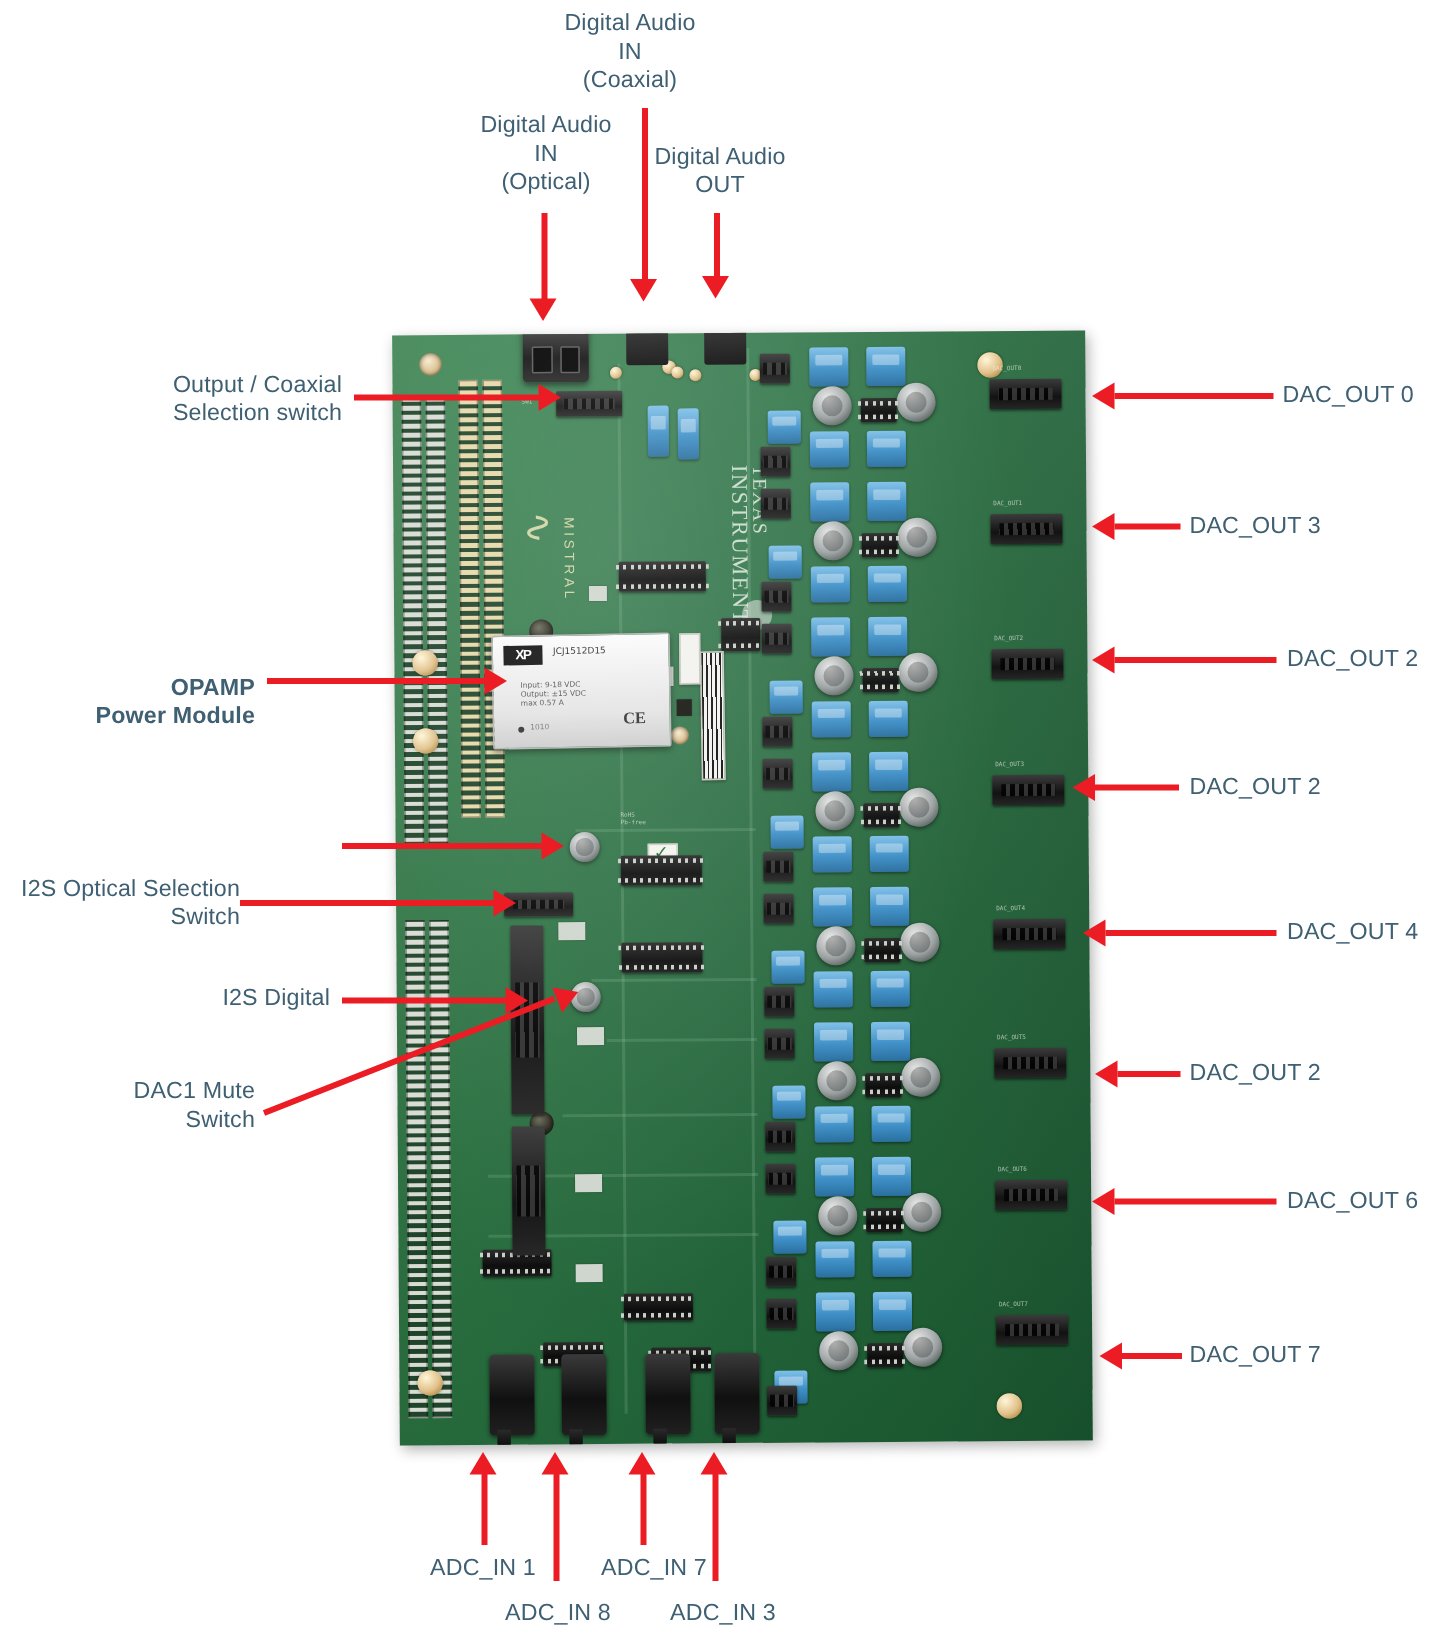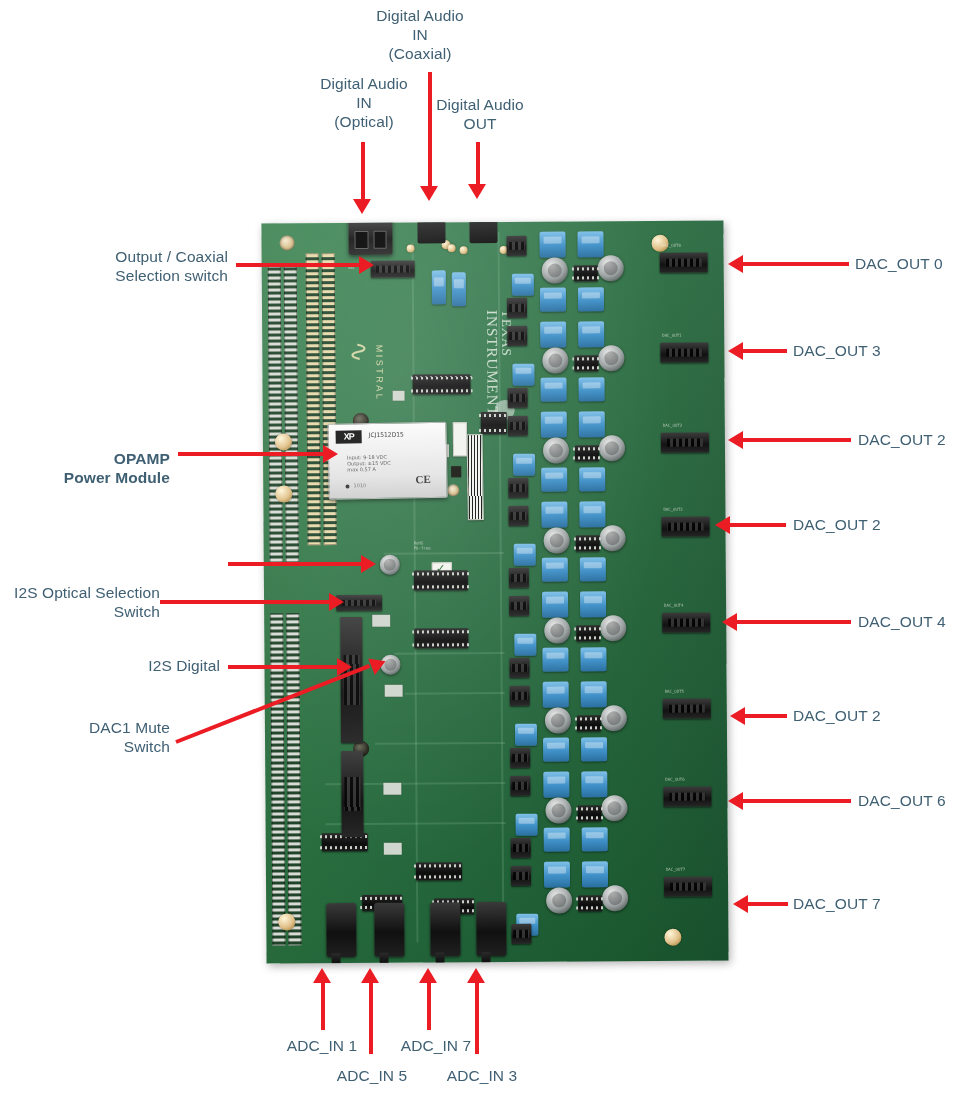--- a/index.html
+++ b/index.html
@@ -434,21 +434,21 @@
   <div class="label l" style="left:793px;top:894px;width:110px;">DAC_OUT 7</div>
   <div class="arrow h" style="left:748px;top:902px;width:40px;"></div>
   <div class="head left" style="left:733px;top:895px;"></div>
 
   <div class="arrow v" style="left:321px;top:982px;height:48px;"></div>
   <div class="head up" style="left:313px;top:968px;"></div>
   <div class="label c" style="left:272px;top:1036px;width:100px;">ADC_IN 1</div>
 
   <div class="arrow v" style="left:369px;top:982px;height:72px;"></div>
   <div class="head up" style="left:361px;top:968px;"></div>
-  <div class="label c" style="left:322px;top:1066px;width:100px;">ADC_IN 5</div>
+  <div class="label c" style="left:322px;top:1066px;width:100px;">ADC_IN 8</div>
 
   <div class="arrow v" style="left:427px;top:982px;height:48px;"></div>
   <div class="head up" style="left:419px;top:968px;"></div>
   <div class="label c" style="left:386px;top:1036px;width:100px;">ADC_IN 7</div>
 
   <div class="arrow v" style="left:475px;top:982px;height:72px;"></div>
   <div class="head up" style="left:467px;top:968px;"></div>
   <div class="label c" style="left:432px;top:1066px;width:100px;">ADC_IN 3</div>
 
 </div>

